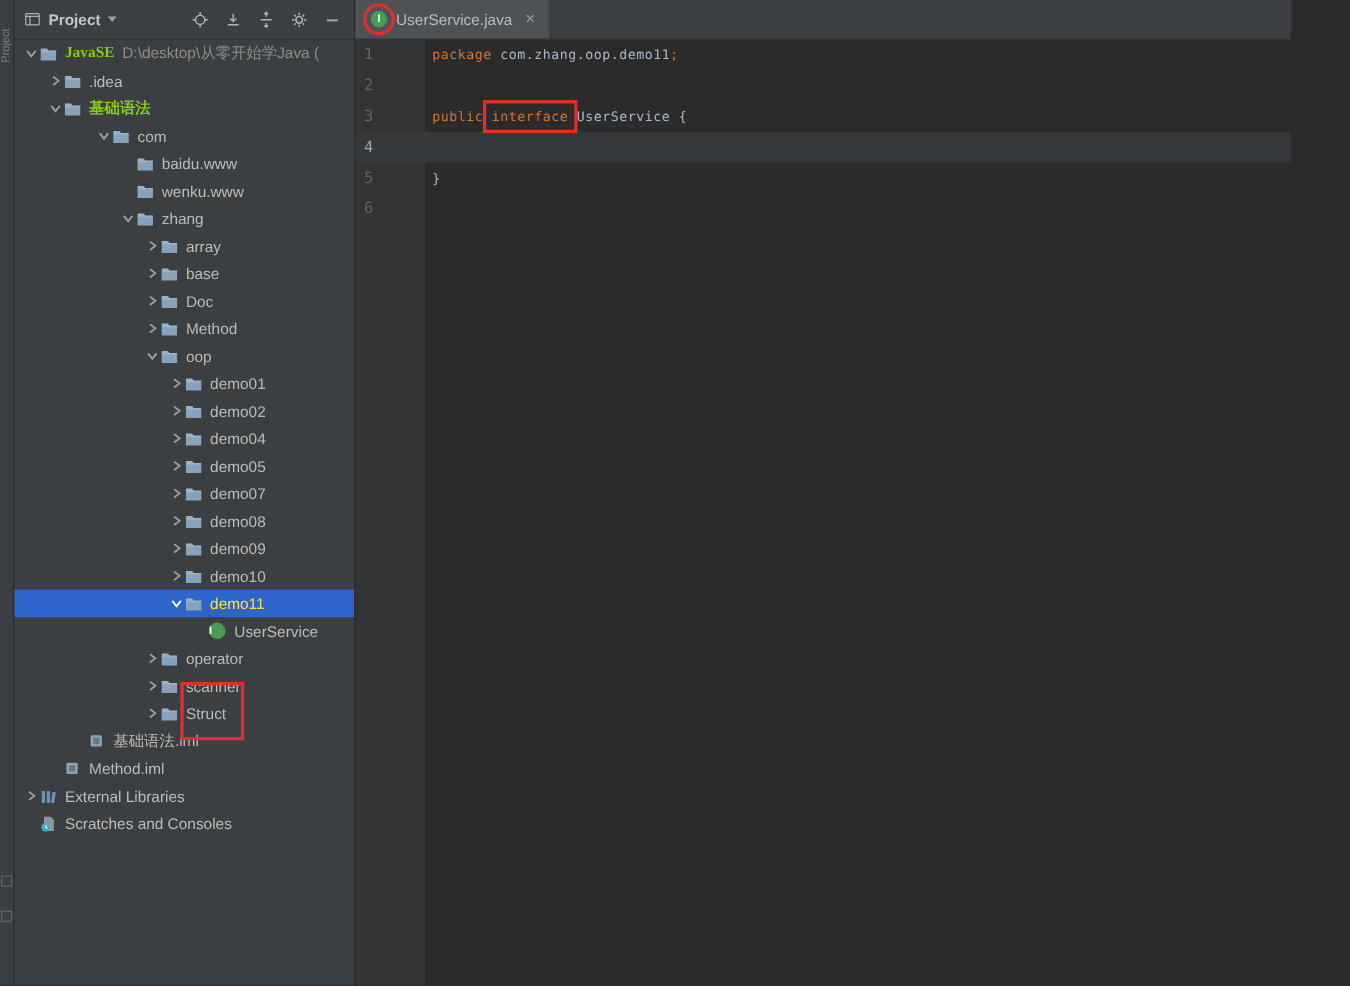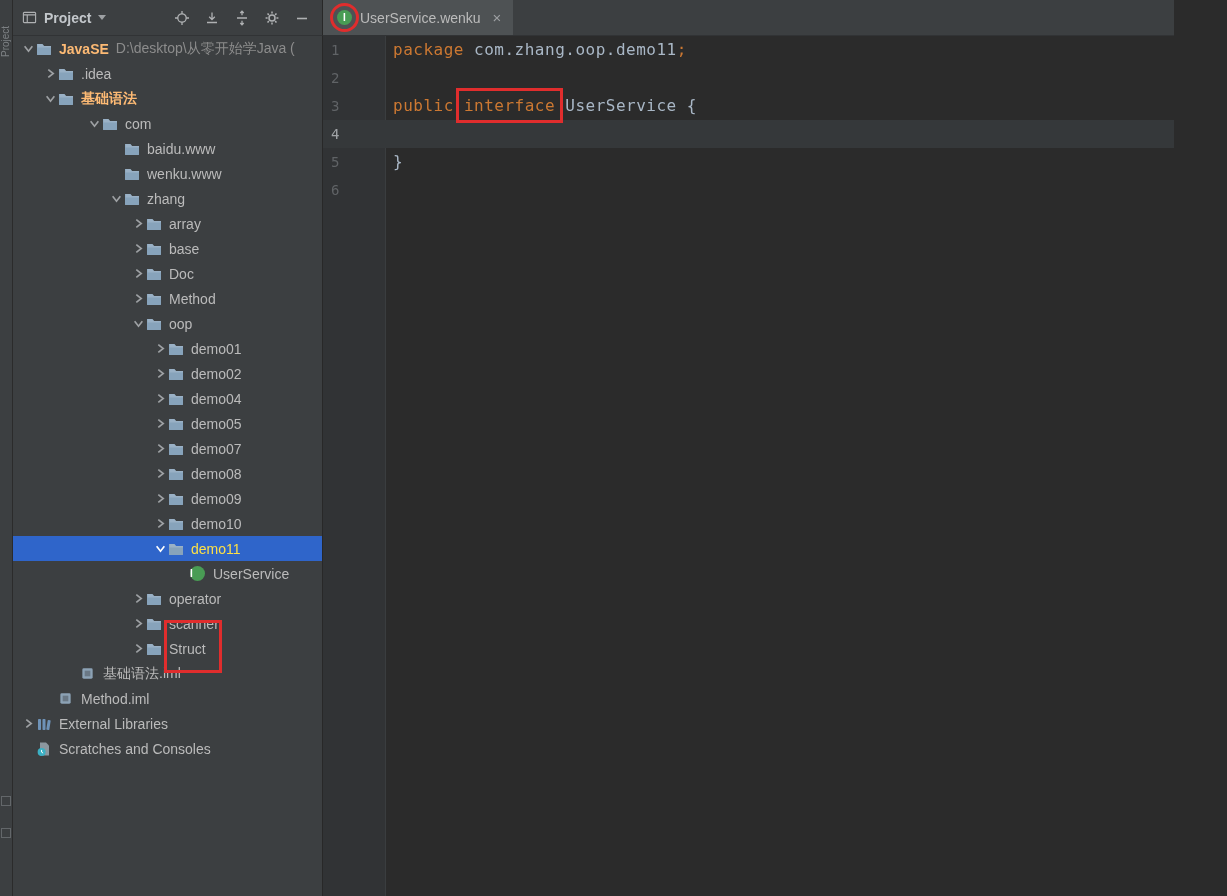--- a/index.html
+++ b/index.html
@@ -49,38 +49,38 @@
             white-space:nowrap;color:#bbbbbb;font-size:14px;cursor:default;}
   .tree-row.selected{background:var(--selection-blue,#2f65ca);color:#ffffff;}
   .indent{flex:none;display:inline-block;height:1px;}
   .chev{width:16px;flex:none;display:inline-flex;align-items:center;justify-content:center;
         color:#9ea1a4;}
   .tree-row.selected .chev{color:#ffffff;}
   .chev.open svg{transform:rotate(90deg);}
   .tree-ic{width:20px;flex:none;display:inline-flex;align-items:center;}
   .tree-ic.iface-ic{width:15px;margin-right:5px;}
   .label{margin-left:3px;}
-  .label.bold{font-weight:bold;color:#fdba74;}
+  .label.bold{font-weight:bold;color:#84cc16;font-family:Liberation Serif, serif;}
   .tree-row.selected .label{color:#fde047;}
   .path{color:#8c8c8c;margin-left:7px;}
 
   
   .editor{position:absolute;left:322px;top:36px;right:0;bottom:0;
           background:var(--editor-bg,#2b2b2b);border-left:1px solid #282828;
           box-sizing:border-box;}
   .editor::before{content:"";position:absolute;left:0;top:0;width:62px;bottom:0;
                   background:#313335;border-right:1px solid #3a3d3f;}
   #code{position:relative;}
   .code-line{display:flex;height:28px;line-height:28px;
              font-family:"DejaVu Sans Mono",monospace;}
   .code-line.current{background:#35383a;}
   .ln{width:62px;flex:none;box-sizing:border-box;padding-left:8px;
       color:#606366;font-size:14px;}
   .code-line.current .ln{color:#a0a3a6;}
-  .lc{padding-left:8px;white-space:pre;font-size:16px;letter-spacing:0.5px;}
+  .lc{padding-left:8px;white-space:pre;font-size:12px;letter-spacing:0.5px;}
   .tok-kw{color:var(--keyword,#cc7832);}
   .tok-plain{color:var(--plain-text,#a9b7c6);}
   .tok-semi{color:var(--semicolon,#cc7832);}
   .tok.boxed{outline:3px solid var(--annotation-red,#e02d2d);outline-offset:5px;}
 
   
   .annot-tree{position:absolute;left:164px;top:620px;width:52px;height:47px;
               border:3px solid var(--annotation-red,#e02d2d);z-index:5;pointer-events:none;}
 </style>
 </head>
@@ -132,21 +132,21 @@
           <span class="tb-ic">
             <svg width="16" height="16" viewBox="0 0 16 16" stroke="#afb1b3" stroke-width="1.6" fill="none">
               <path d="M3 8.5h10"></path>
             </svg>
           </span>
         </span>
     </div>
     <div class="tabbar">
       <div class="tab">
         <span class="iface-ic annot-outline">I</span>
-        <span class="tab-label">UserService.wenku</span>
+        <span class="tab-label">UserService.java</span>
         <span class="tab-close">×</span>
       </div>
     </div>
   </div>
 
   <div class="project-panel">
     <div id="tree">
         <div class="tree-row">
           <span class="indent" style="width: 0px;"></span>
           <span class="chev open">

